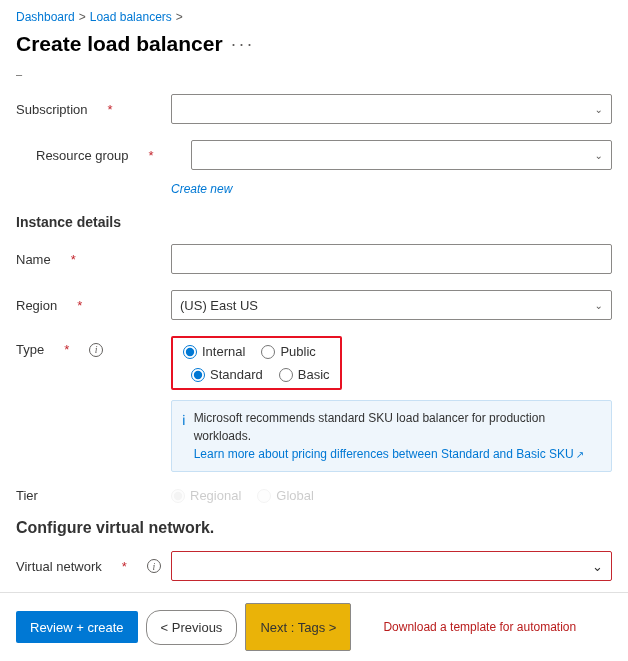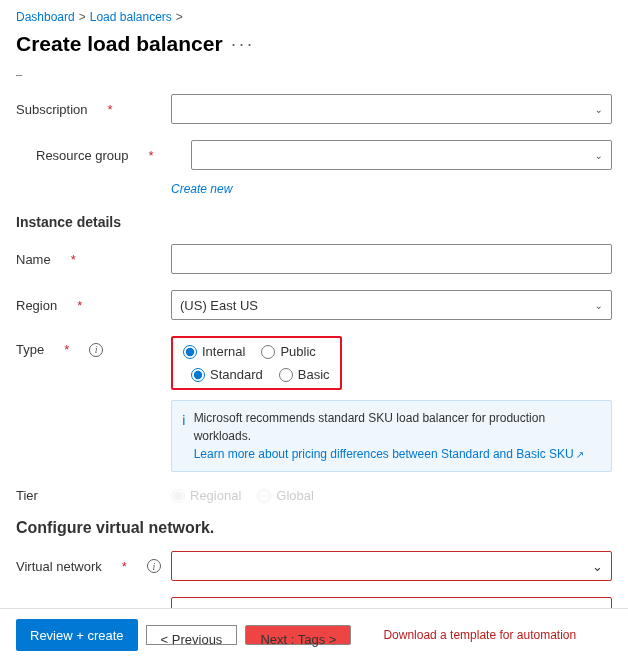--- a/index.html
+++ b/index.html
@@ -239,35 +239,35 @@
       border-radius: 2px;
       padding: 6px 14px;
       font-size: 13px;
       cursor: pointer;
       height: 32px;
     }
     .btn-secondary {
       background: #fff;
       color: #333;
       border: 1px solid #8a8886;
-      border-radius: 0;
+      border-radius: 14px;
       padding: 6px 14px;
       font-size: 13px;
       cursor: pointer;
-      height: 20px;
+      height: 35px;
     }
     .btn-next {
-      background: #ef4444;
+      background: #eab308;
       color: #333;
       border: 1px solid #8a8886;
       border-radius: 2px;
       padding: 6px 14px;
       font-size: 13px;
       cursor: pointer;
-      height: 20px;
+      height: 48px;
     }
     .download-link {
       color: #b91c1c;
       text-decoration: none;
       font-size: 12px;
       cursor: pointer;
       margin-left: 24px;
     }
     .indent {
       margin-left: 20px;

